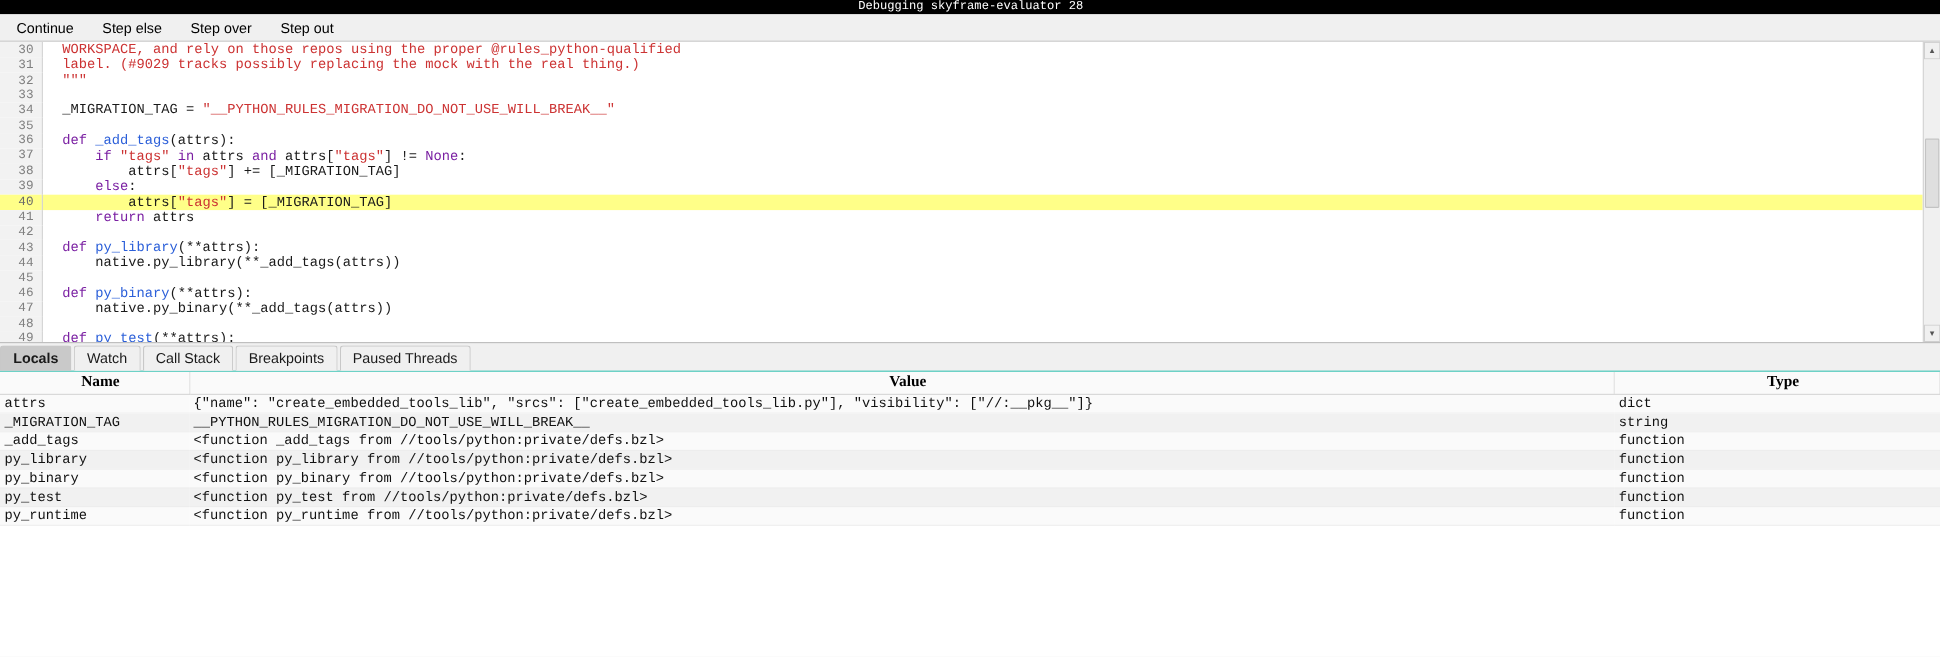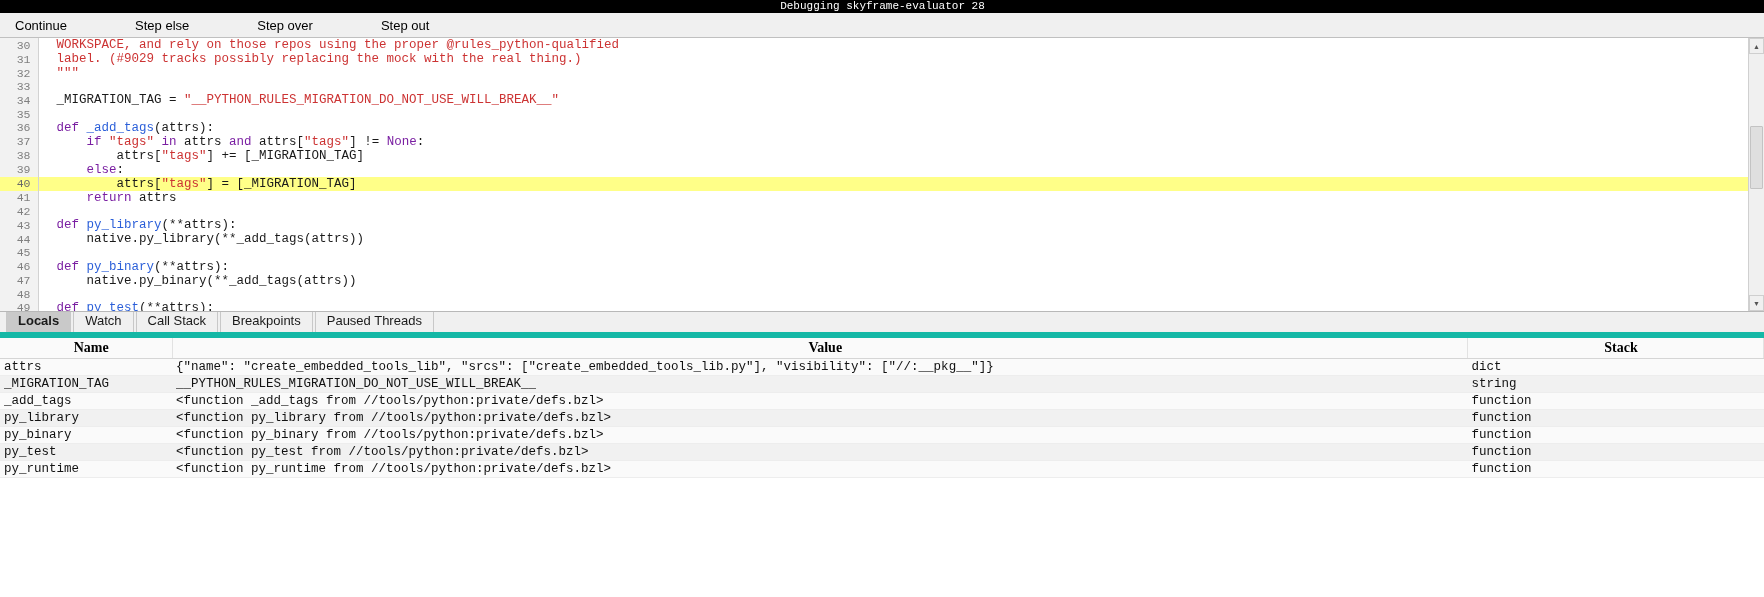--- a/index.html
+++ b/index.html
@@ -16,21 +16,21 @@
     height: 13px; background: #000000; color: #ffffff;
     font-family: "Liberation Mono", monospace; font-size: 11px; line-height: 13px;
     padding-left: 1px; white-space: nowrap; overflow: hidden;
     display: flex; align-items: center; justify-content: center;
   }
 
   
   .toolbar {
     height: 25px; background: #f0f0f0;
     border-bottom: 1px solid #c0c0c0;
-    display: flex; align-items: stretch; padding: 1px 0 0 2px; gap: 42px;
+    display: flex; align-items: stretch; padding: 1px 0 0 2px;
   }
   .tb-btn {
     font-family: "Liberation Sans", sans-serif; font-size: 13px; color: #000;
     background: #f0f0f0; border: 1px solid transparent;
     padding: 0 11px; margin: 1px 1px 2px 1px;
     display: flex; align-items: center; cursor: default;
     border-radius: 2px;
   }
 
   
@@ -84,21 +84,21 @@
   }
   .vs-track { flex: 1 1 auto; background: #f0f0f0; position: relative; }
   .vs-thumb {
     position: absolute; left: 1px; right: 1px; top: 30%; height: 26%;
     background: #dfdfdf; border: 1px solid #c3c3c3; border-radius: 1px;
   }
 
   
   .tabbar {
     height: 26px; background: #f0f0f0; display: flex; align-items: flex-end;
-    padding-left: 6px; border-bottom: 6px solid #14b8a6;
+    padding-left: 0; border-bottom: 1px solid #14b8a6;
   }
   .tab {
     font-size: 13px; color: #1a1a1a; background: #f0f0f0;
     border: 1px solid #c8c8c8; border-bottom: none;
     padding: 3px 11px 4px 11px; margin-right: 2px;
     border-radius: 3px 3px 0 0; cursor: default; line-height: 15px;
   }
   .tab.active { background: #c9c9c9; font-weight: bold; }
 
   
@@ -248,21 +248,21 @@
     <table class="vt">
       <colgroup>
         <col class="col-name">
           <col>
           <col class="col-type">
       </colgroup>
       <thead>
         <tr>
           <th>Name</th>
           <th>Value</th>
-          <th>Stack</th>
+          <th>Type</th>
         </tr>
       </thead>
       <tbody id="vars-body">
           <tr class="even">
             <td class="c-name">attrs</td>
             <td class="c-value">{"name": "create_embedded_tools_lib", "srcs": ["create_embedded_tools_lib.py"], "visibility": ["//:__pkg__"]}</td>
             <td class="c-type">dict</td>
           </tr>
           <tr class="odd">
             <td class="c-name">_MIGRATION_TAG</td>

